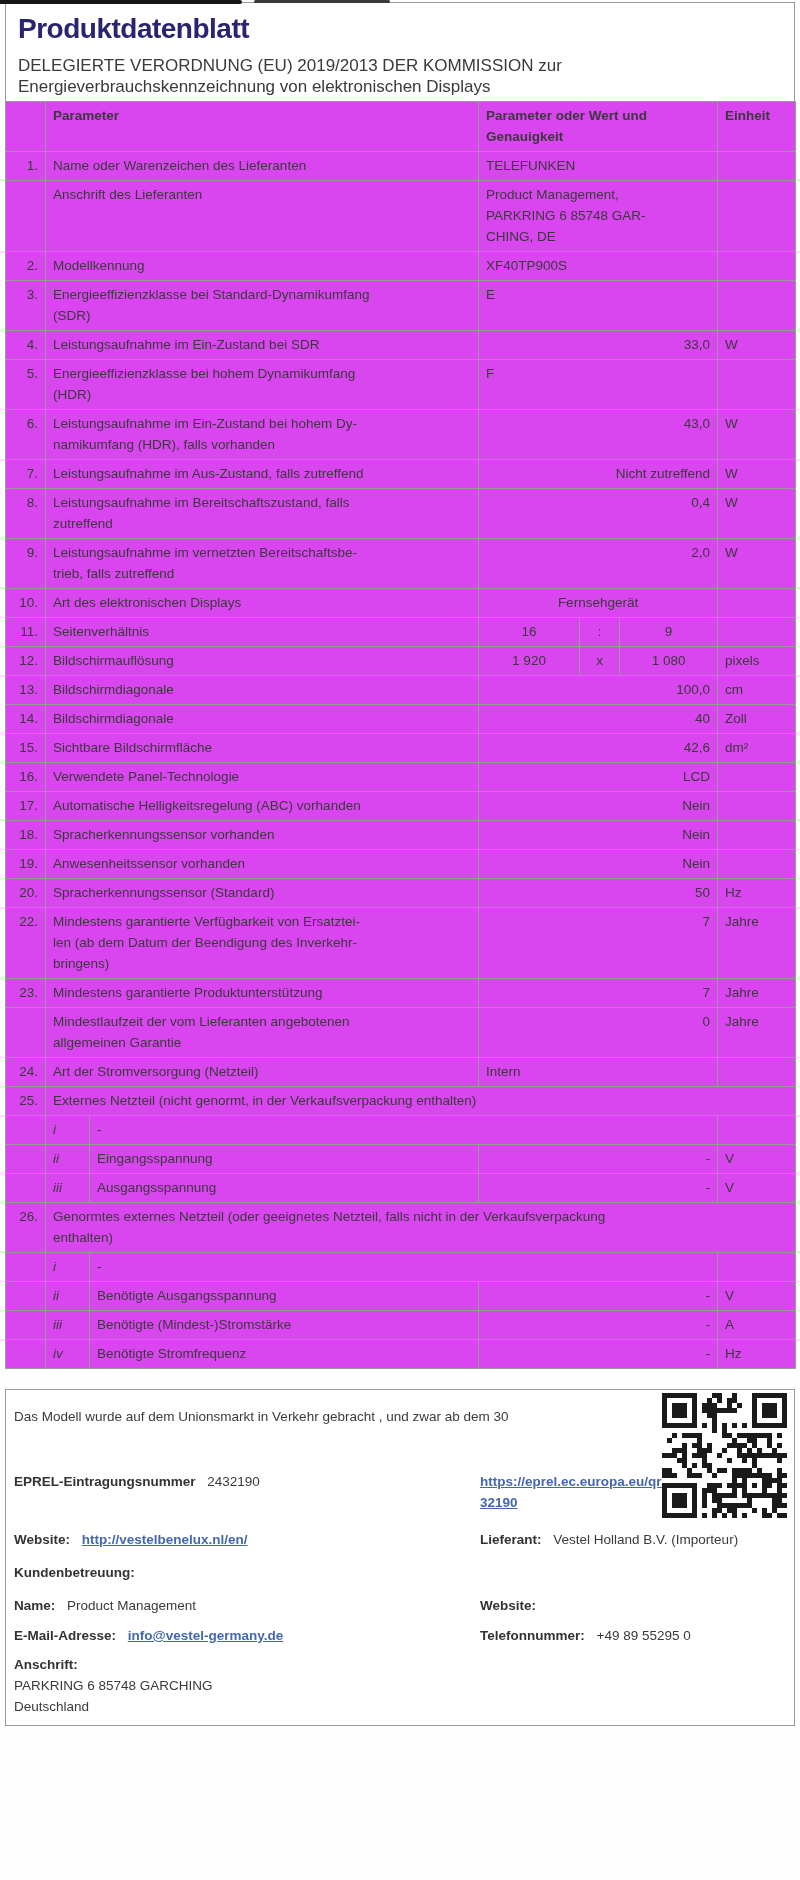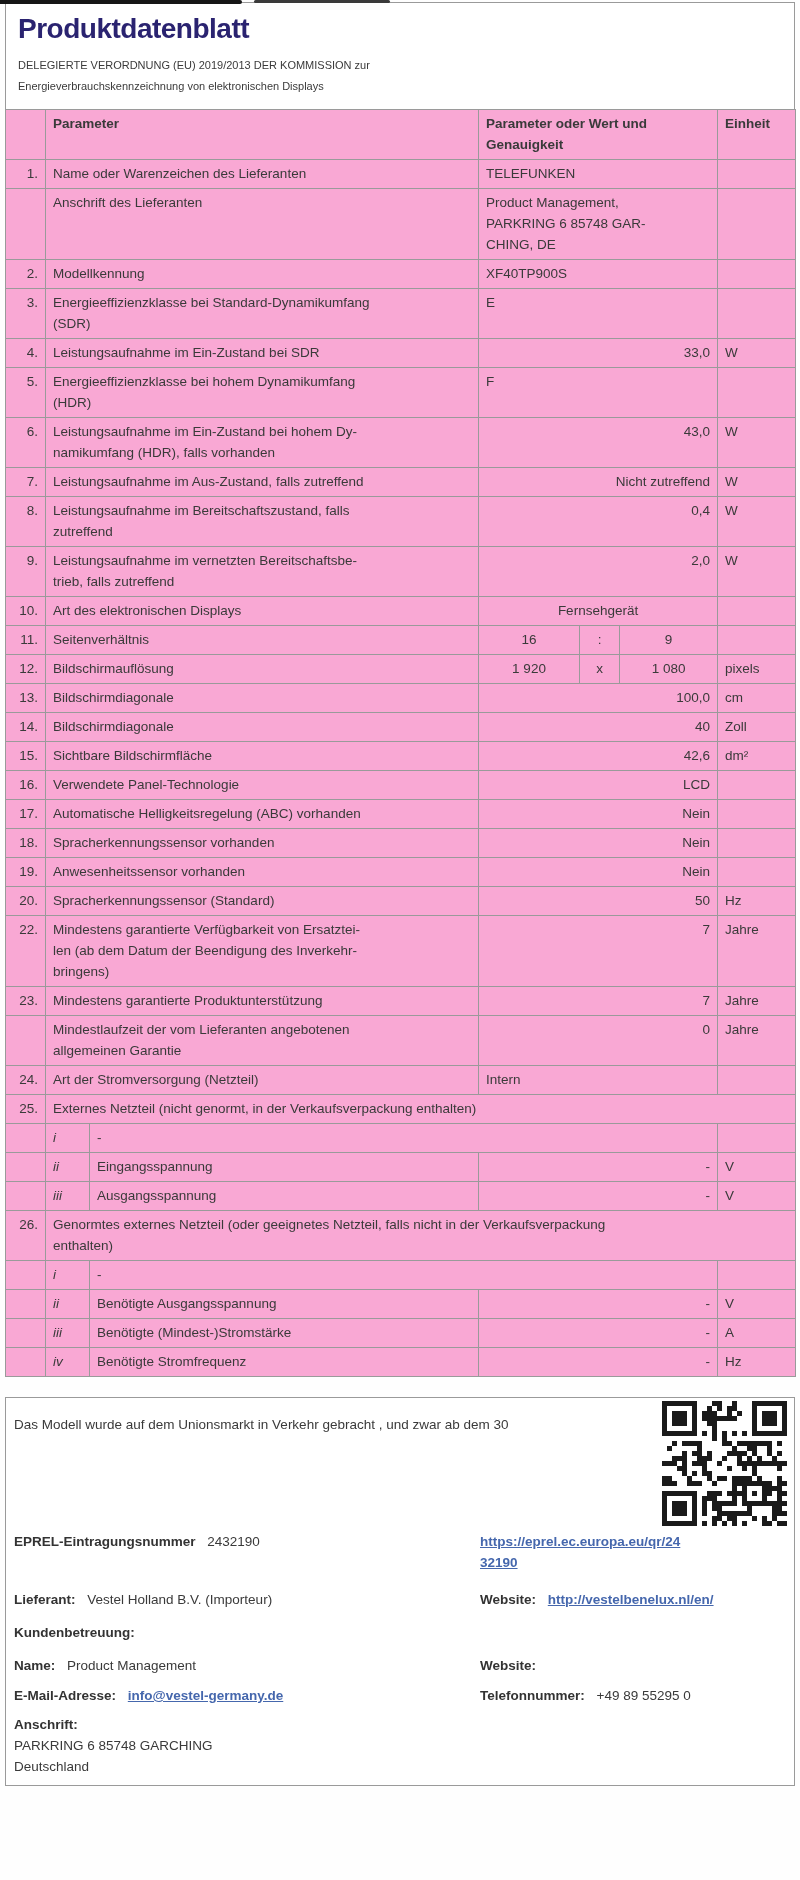--- a/index.html
+++ b/index.html
@@ -5,26 +5,26 @@
   html,body{margin:0;padding:0;background:#ffffff;}
   body{width:800px;font-family:"Liberation Sans", sans-serif;color:#3a3a3a;
        -webkit-font-smoothing:antialiased;}
   .page{position:relative;width:800px;min-height:1880px;background:#fefefe;overflow:hidden;}
 
   
   .scan-strip1{position:absolute;top:0;left:0;width:242px;height:4px;background:#161616;border-radius:0 2px 2px 0;}
   .scan-strip2{position:absolute;top:0;left:254px;width:136px;height:3px;background:#3a3a3a;border-radius:2px;}
 
   
-  .header-box{margin:2px 5px 0 5px;border:1px solid #9a9a9a;padding:8px 12px 12px 12px;background:#fff;}
+  .header-box{margin:2px 5px 0 5px;border:1px solid #9a9a9a;padding:8px 12px 4px 12px;background:#fff;}
   .doc-title{margin:0 0 8px 0;font-size:28px;line-height:36px;font-weight:bold;color:#2a2370;letter-spacing:-0.5px;}
-  .doc-subtitle{font-size:11px;line-height:21px;white-space:pre-line;color:#3a3a3a;}
+  .doc-subtitle{font-size:17px;line-height:21px;white-space:pre-line;color:#3a3a3a;}
 
   
-  table.spec{border-collapse:collapse;table-layout:fixed;width:790px;margin:-1px 5px 0 5px;background:#f9a8d4;}
+  table.spec{border-collapse:collapse;table-layout:fixed;width:790px;margin:-1px 5px 0 5px;background:#d946ef;}
   table.spec td,table.spec th{border:1px solid #9a9a9a;vertical-align:top;
       font-size:13.5px;line-height:21px;padding:3px 7px 4px 7px;font-weight:normal;color:#3a3a3a;
       overflow:hidden;}
   table.spec th{font-weight:bold;text-align:left;white-space:pre-line;}
   .c-num{text-align:right;padding-right:6px;}
   .c-roman{font-style:italic;padding-left:9px;}
   .c-label{white-space:pre-line;}
   .c-val{white-space:pre-line;}
   .al-left{text-align:left;}
   .al-right{text-align:right;}
@@ -33,21 +33,21 @@
   
   .footer-box{position:relative;margin:20px 5px 0 5px;border:1px solid #9a9a9a;background:#fff;
       padding:16px 16px 8px 8px;font-size:13.5px;line-height:21px;}
   .market-line{width:640px;}
   .qr{position:absolute;top:3px;right:7px;width:125px;height:125px;background:#fff;}
   .frow{display:grid;grid-template-columns:466px 1fr;align-items:start;}
   .flabel{font-weight:bold;color:#333;}
   .fvalue{color:#3a3a3a;}
   .gap8{display:inline-block;width:8px;}
   a.doclink{color:#4567ad;text-decoration:underline;white-space:pre-line;font-weight:bold;}
-  .m-eprel{margin-top:96px;}
+  .m-eprel{margin-top:44px;}
   .m-lief{margin-top:16px;}
   .m-kunden{margin-top:12px;}
   .m-name{margin-top:12px;}
   .m-email{margin-top:9px;}
   .m-anschrift{margin-top:8px;}
 </style>
 </head>
 <body>
 
 <div class="page">
@@ -616,26 +616,26 @@
       <div>
         <span class="flabel">EPREL-Eintragungsnummer</span><span class="gap8"></span>
         <span class="fvalue">2432190</span>
       </div>
       <div><a class="doclink" href="#">https://eprel.ec.europa.eu/qr/24
 32190</a></div>
     </div>
 
     <div class="frow m-lief">
       <div>
+        <span class="flabel">Website:</span><span class="gap8"></span>
+        <a class="doclink" href="#">http://vestelbenelux.nl/en/</a>
+      </div>
+      <div>
         <span class="flabel">Lieferant:</span><span class="gap8"></span>
         <span class="fvalue">Vestel Holland B.V. (Importeur)</span>
-      </div>
-      <div>
-        <span class="flabel">Website:</span><span class="gap8"></span>
-        <a class="doclink" href="#">http://vestelbenelux.nl/en/</a>
       </div>
     </div>
 
     <div class="m-kunden flabel">Kundenbetreuung:</div>
 
     <div class="frow m-name">
       <div>
         <span class="flabel">Name:</span><span class="gap8"></span>
         <span class="fvalue">Product Management</span>
       </div>

